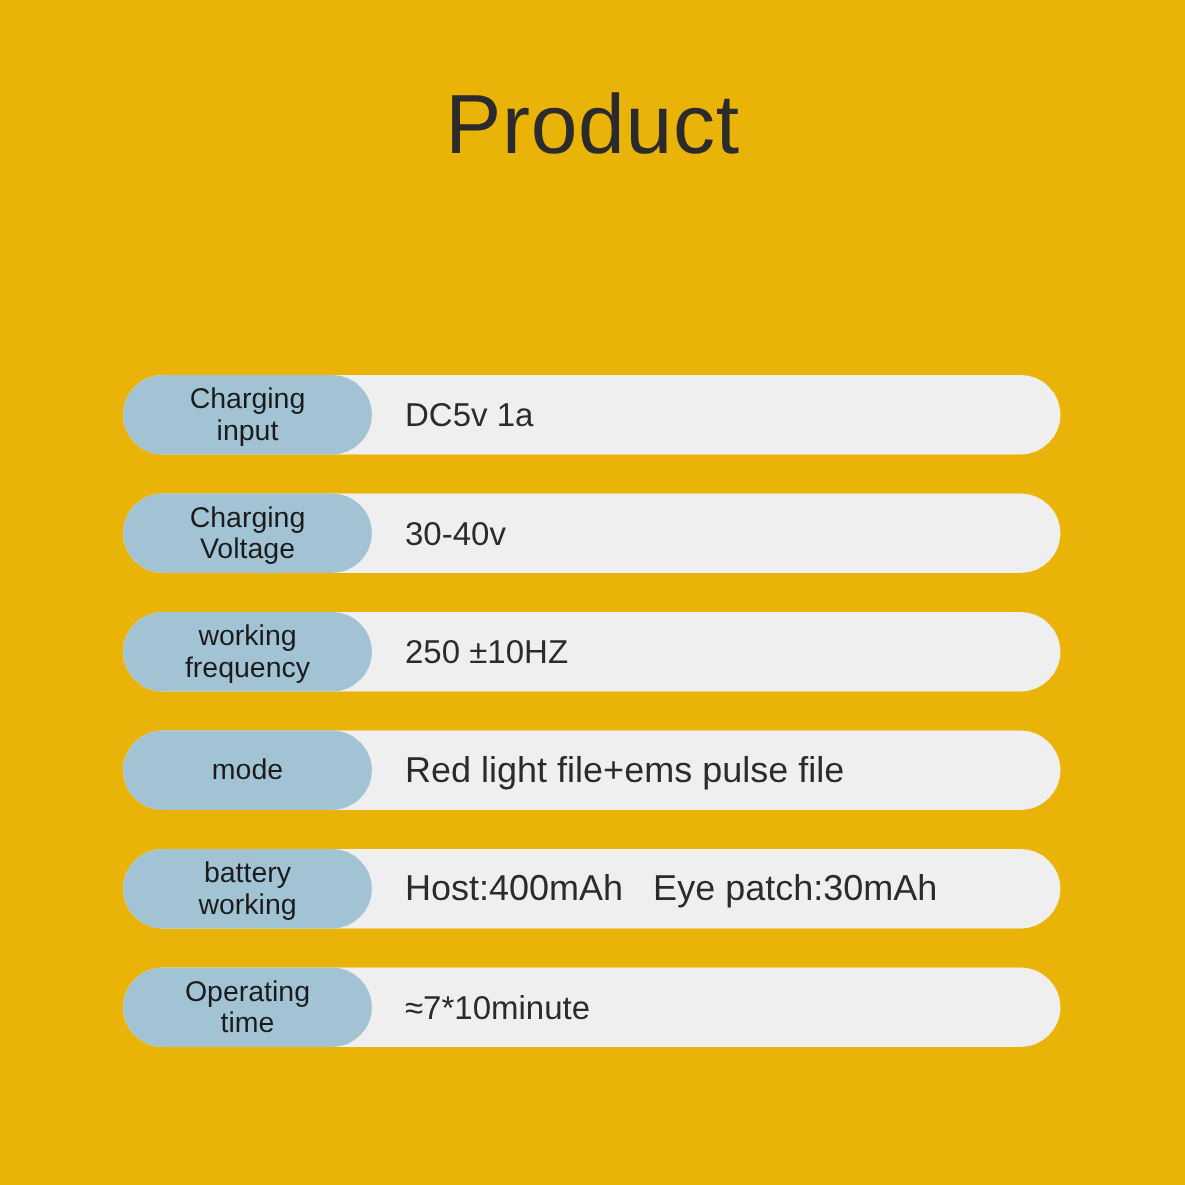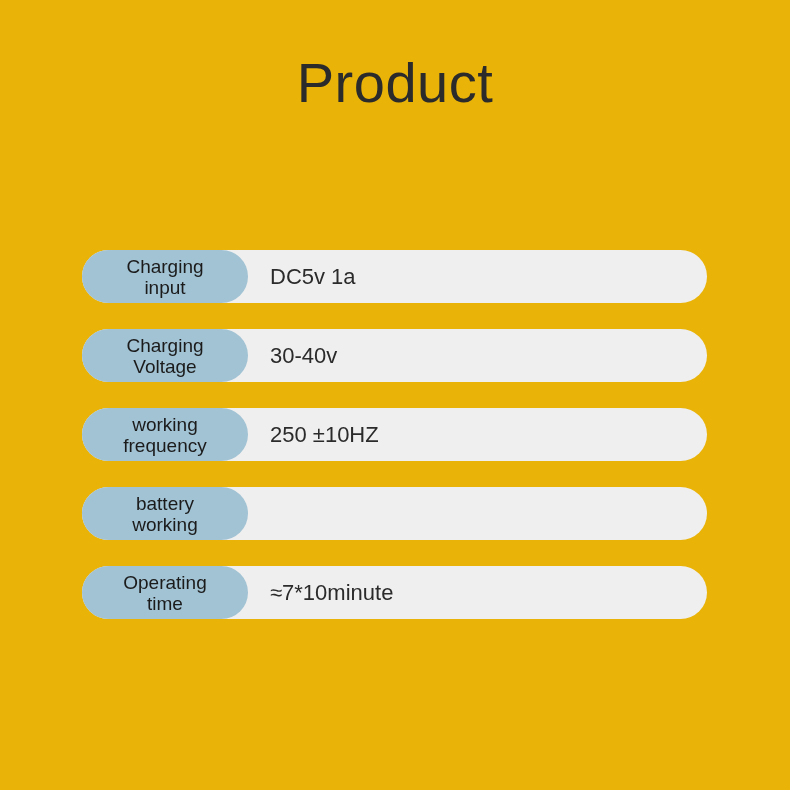--- a/index.html
+++ b/index.html
@@ -128,27 +128,35 @@
 
     <div class="spec-row">
       <div class="spec-bar"></div>
       <div class="spec-pill">
         <span class="spec-pill-label">working
 frequency</span>
       </div>
       <div class="spec-value">250 ±10HZ</div>
     </div>
 
+    <div class="spec-row">
+      <div class="spec-bar"></div>
+      <div class="spec-pill">
+        <span class="spec-pill-label">mode</span>
+      </div>
+      <div class="spec-value lg">Red light file+ems pulse file</div>
+    </div>
 
     <div class="spec-row">
       <div class="spec-bar"></div>
       <div class="spec-pill">
         <span class="spec-pill-label">battery
 working</span>
       </div>
+      <div class="spec-value lg">Host:400mAh   Eye patch:30mAh</div>
     </div>
 
     <div class="spec-row">
       <div class="spec-bar"></div>
       <div class="spec-pill">
         <span class="spec-pill-label">Operating
 time</span>
       </div>
       <div class="spec-value">≈7*10minute</div>
     </div>

